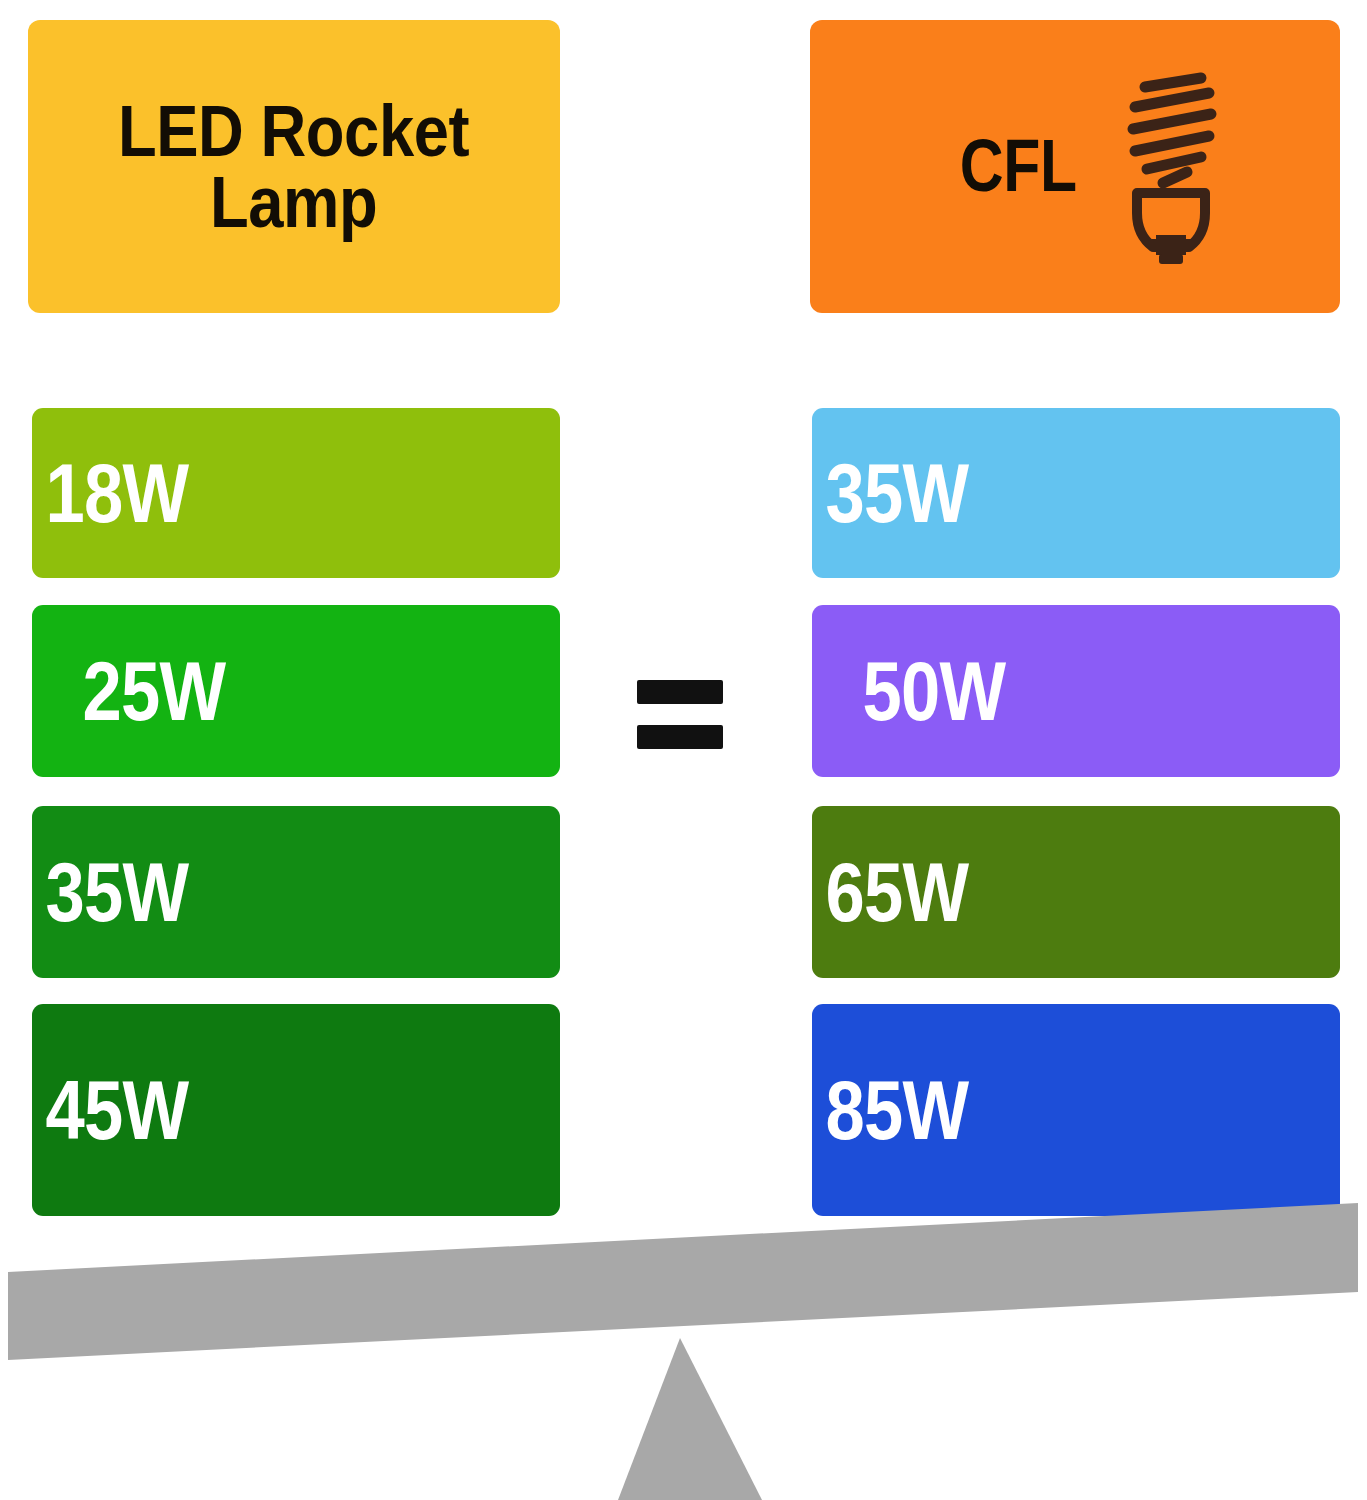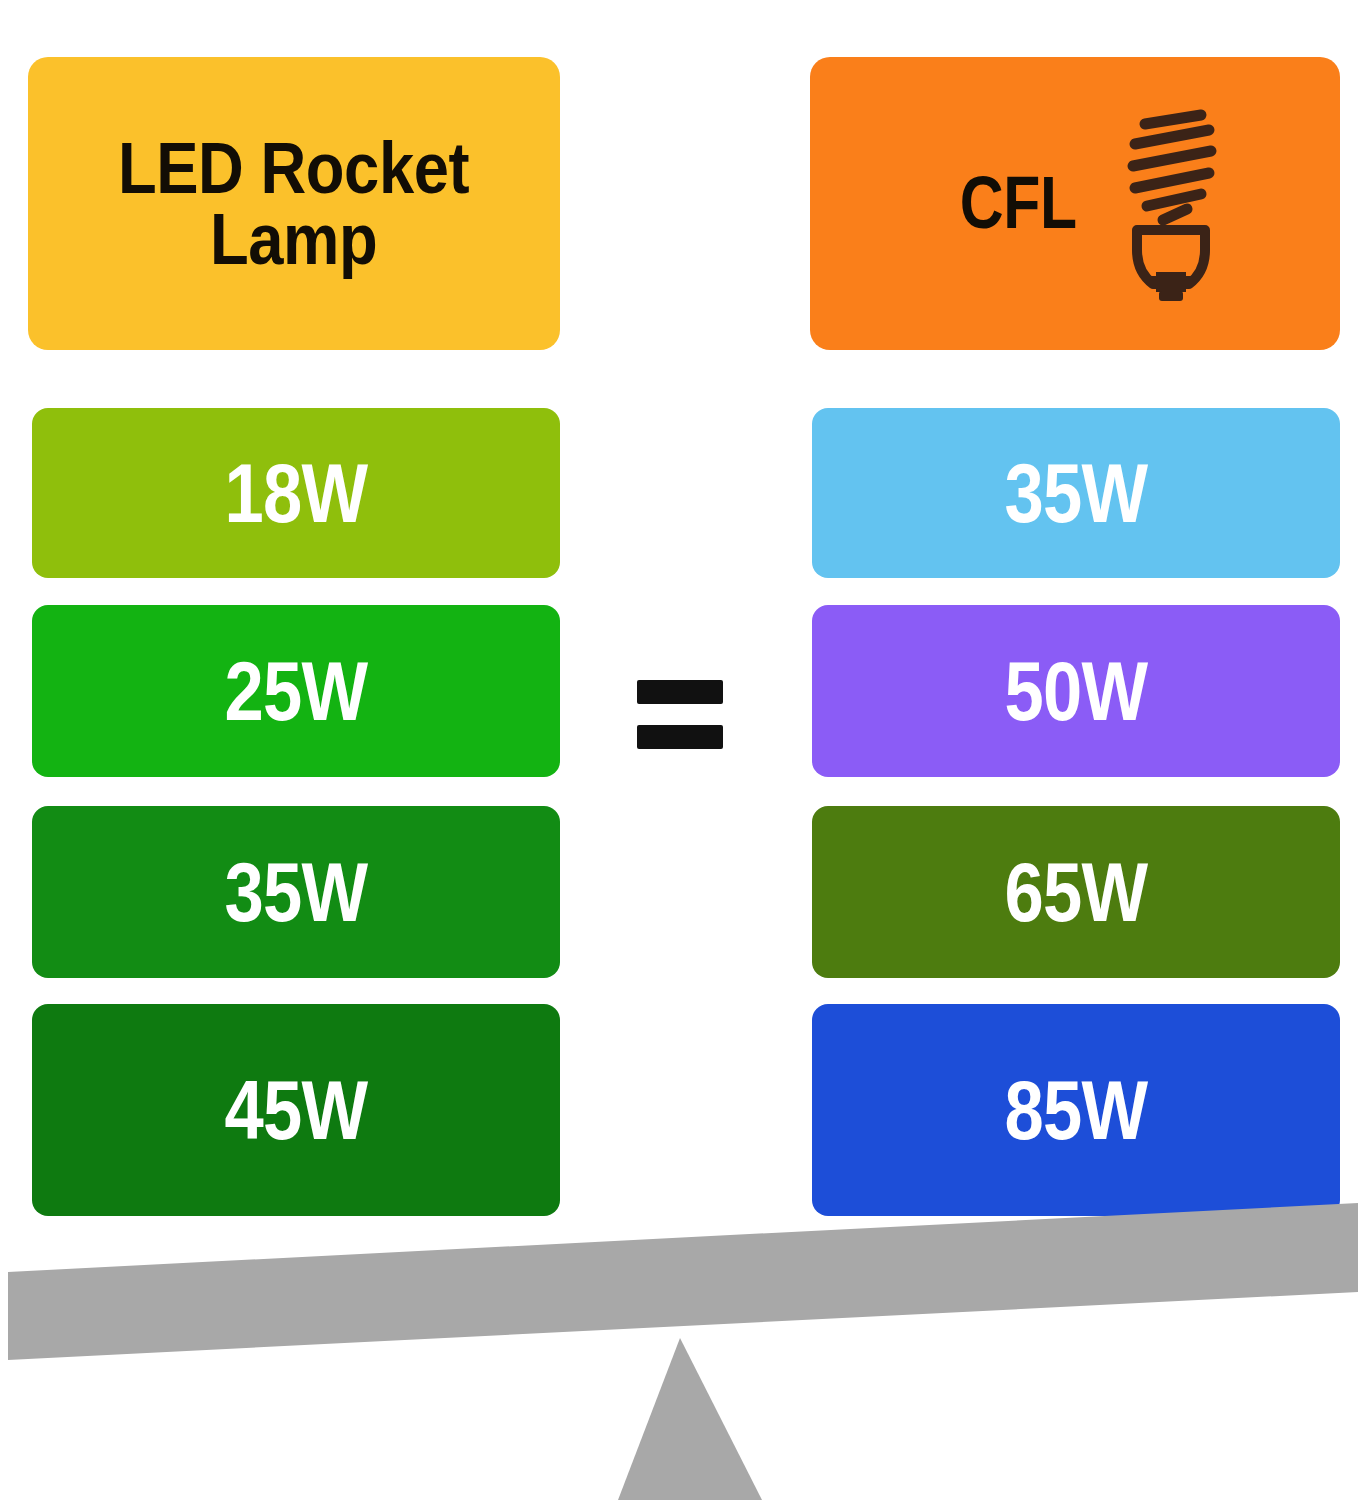--- a/index.html
+++ b/index.html
@@ -13,25 +13,24 @@
   }
 
   body {
     position: relative;
     font-family: "Liberation Sans", "DejaVu Sans", sans-serif;
   }
 
   
   .header-box {
     position: absolute;
-    border-radius: 20px;
+    border-radius: 12px;
     display: flex;
     align-items: center;
     justify-content: center;
-    margin-top: 37px;
   }
 
   #led-header {
     left: 28px;
     top: 20px;
     width: 532px;
     height: 293px;
     background: #fbc12b;
   }
 
@@ -60,42 +59,41 @@
   #cfl-header .header-title {
     font-size: 74px;
     transform: scaleX(0.82);
   }
 
   .bulb-icon { width: 96px; height: 196px; display: block; }
 
   
   .bar {
     position: absolute;
-    border-radius: 16px;
+    border-radius: 11px;
     display: flex;
     align-items: center;
-    justify-content: center;
   }
 
   .bar-label {
     font-family: "Liberation Sans Narrow", "Liberation Sans", sans-serif;
     font-weight: 700;
     font-size: 84px;
     line-height: 1;
     color: #ffffff;
     letter-spacing: -1px;
     transform: scaleX(0.84);
     text-align: center;
   }
 
   .col-left  { left: 32px;  width: 528px; }
   .col-right { left: 812px; width: 528px; }
 
   .row-0 { top: 408px;  height: 170px; }
-  .row-1 { top: 605px;  height: 172px; }
+  .row-1 { top: 605px;  height: 172px; padding-left: 37px; }
   .row-2 { top: 806px;  height: 172px; }
   .row-3 { top: 1004px; height: 212px; }
 
   
   #equals-sign {
     position: absolute;
     left: 637px;
     top: 676px;
     width: 86px;
     height: 80px;

